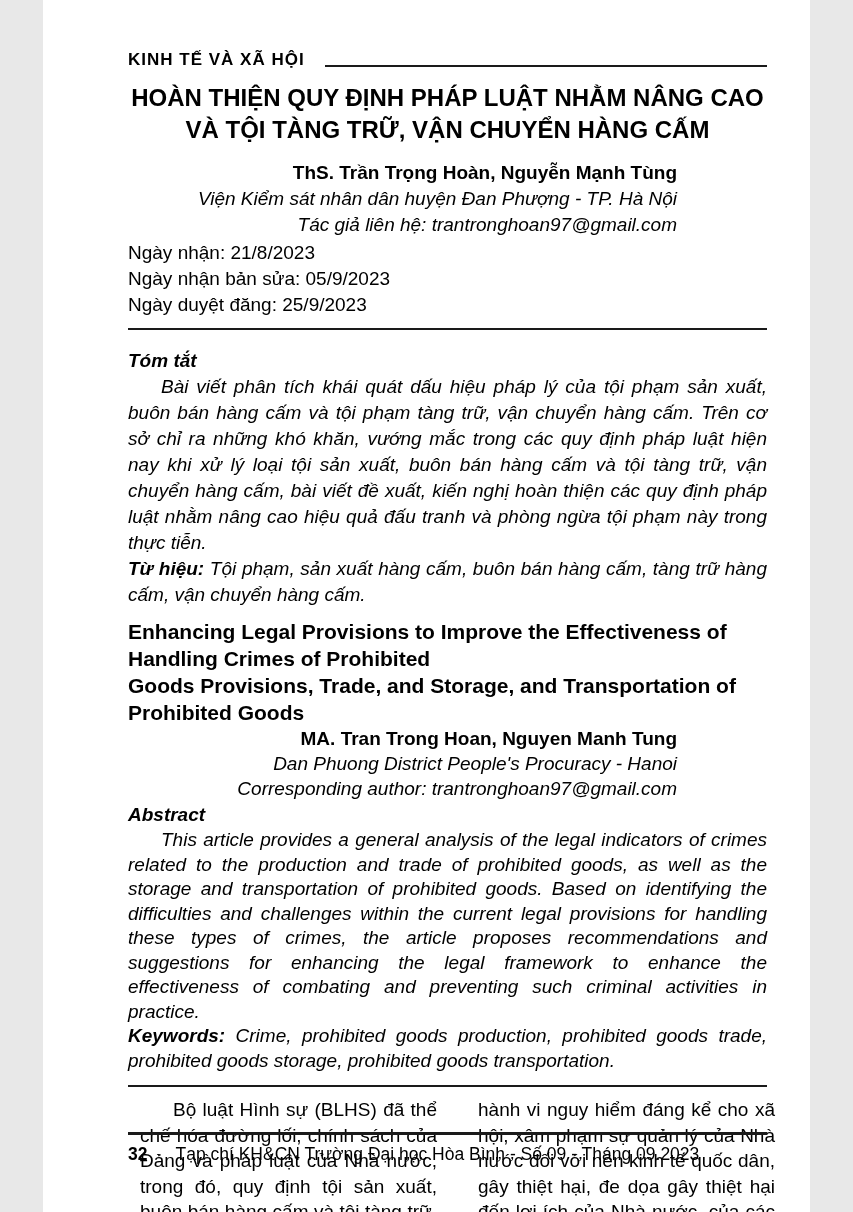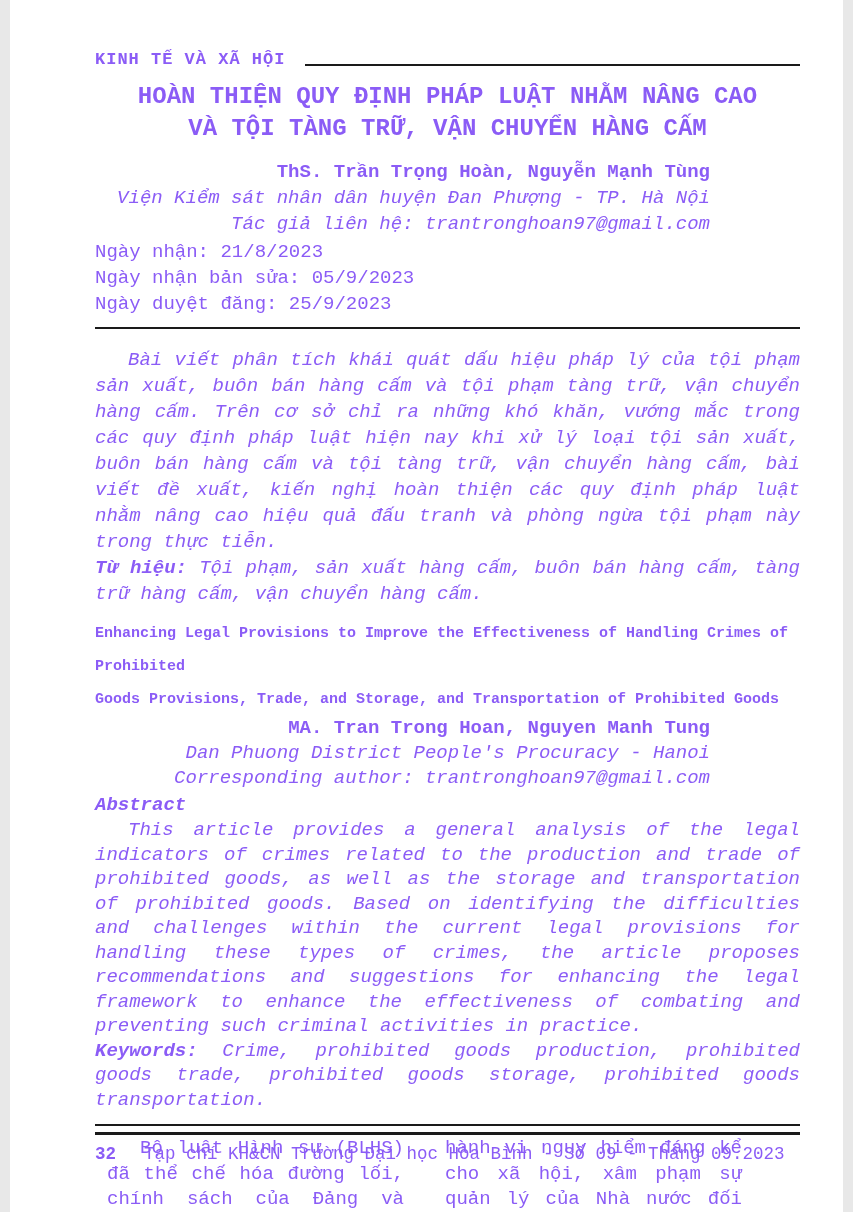--- a/index.html
+++ b/index.html
@@ -1,22 +1,22 @@
 <!DOCTYPE html>
 <html lang="vi"><head>
 <meta charset="utf-8">
 <style>
   html, body { margin: 0; padding: 0; background: #e8e8e8; }
   .page {
-    width: 833px;
+    width: 767px;
     height: 1212px;
     margin: 0 auto;
     background: #ffffff;
-    color: #8b5cf6;
-    font-family: Liberation Mono, monospace;
+    color: #000000;
+    font-family: Liberation Sans, sans-serif;
     box-sizing: border-box;
     padding: 50px 43px 0 85px;
     position: relative;
     overflow: hidden;
   }
 
   
   .header-row { display: flex; align-items: flex-end; }
   .section-label {
     font-weight: bold;
@@ -84,23 +84,23 @@
     font-size: 19px;
     font-style: italic;
     line-height: 26px;
     text-align: justify;
   }
   .kw-label { font-weight: bold; }
 
   
   .english { margin-top: 10px; }
   .en-title {
-    font-size: 15px;
+    font-size: 21px;
     font-weight: bold;
-    line-height: 33px;
+    line-height: 27px;
   }
   .en-title .t-line { display: block; }
   .english .meta-right { margin-top: 0; line-height: 25px; }
   .english .abs-heading { margin-top: 1px; }
   .english .abs-text { line-height: 24.5px; }
   .english .kw { line-height: 24.5px; }
 
   
   .columns {
     display: flex;
@@ -152,20 +152,21 @@
 
   <div class="dates">
     <div>Ngày nhận: 21/8/2023</div>
     <div>Ngày nhận bản sửa: 05/9/2023</div>
     <div>Ngày duyệt đăng: 25/9/2023</div>
   </div>
 
   <hr class="rule">
 
   <section class="abstract-vi">
+    <div class="abs-heading">Tóm tắt</div>
     <p class="abs-text">Bài viết phân tích khái quát dấu hiệu pháp lý của tội phạm sản xuất, buôn bán hàng cấm và tội phạm tàng trữ, vận chuyển hàng cấm. Trên cơ sở chỉ ra những khó khăn, vướng mắc trong các quy định pháp luật hiện nay khi xử lý loại tội sản xuất, buôn bán hàng cấm và tội tàng trữ, vận chuyển hàng cấm, bài viết đề xuất, kiến nghị hoàn thiện các quy định pháp luật nhằm nâng cao hiệu quả đấu tranh và phòng ngừa tội phạm này trong thực tiễn.</p>
     <p class="kw"><span class="kw-label">Từ hiệu:</span> <span>Tội phạm, sản xuất hàng cấm, buôn bán hàng cấm, tàng trữ hàng cấm, vận chuyển hàng cấm.</span></p>
   </section>
 
   <section class="english">
     <div class="en-title">
       <span class="t-line">Enhancing Legal Provisions to Improve the Effectiveness of Handling Crimes of Prohibited</span>
       <span class="t-line">Goods Provisions, Trade, and Storage, and Transportation of Prohibited Goods</span>
     </div>
     <div class="meta-right">

